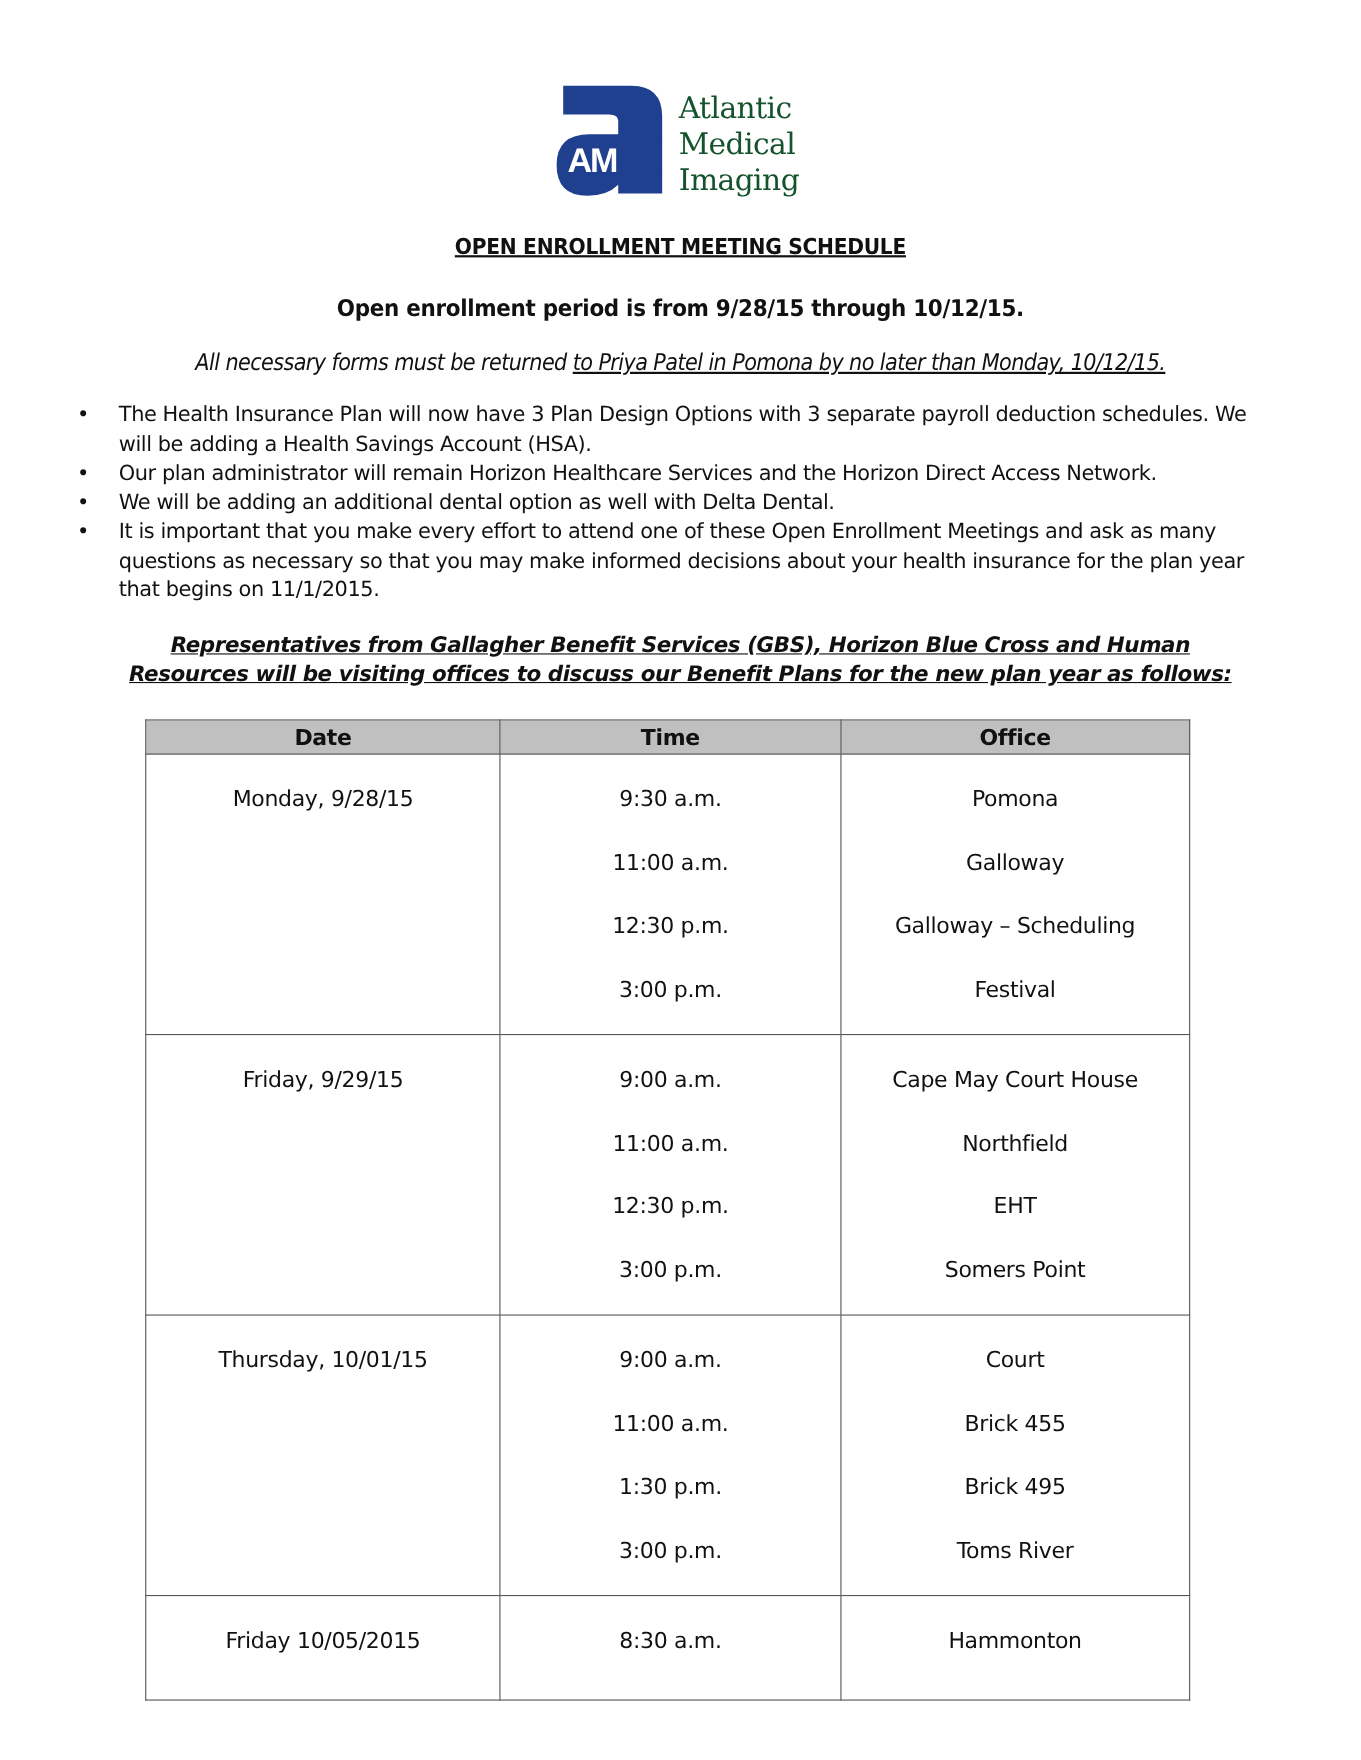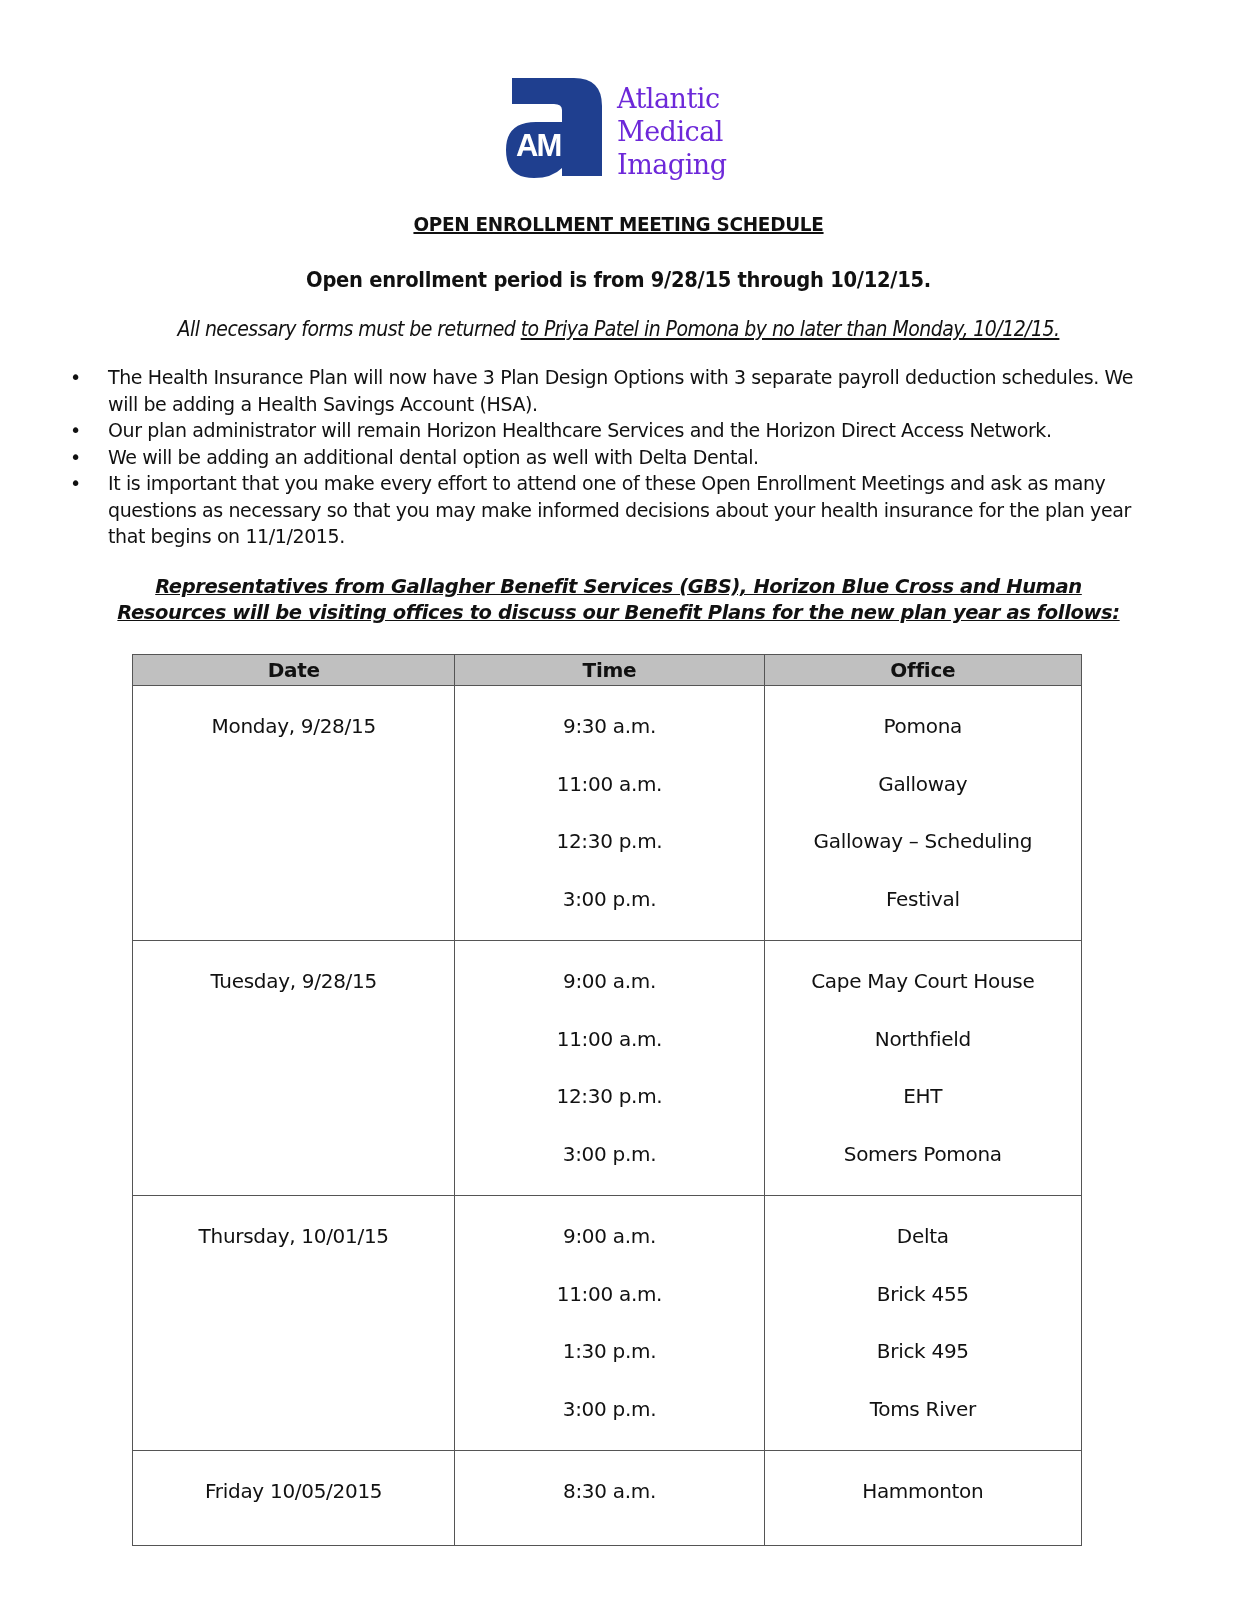--- a/index.html
+++ b/index.html
@@ -1,19 +1,19 @@
 <!DOCTYPE html>
 <html><head>
 <meta charset="utf-8">
 <style>
   html, body { margin:0; padding:0; background:#ffffff; }
   body { width:1237px; height:1600px; position:relative; font-family:"DejaVu Sans", sans-serif; color:#111; overflow:hidden; }
   .logo { position:absolute; left:504px; top:70px; width:240px; height:115px; }
   .logo-mark { position:absolute; left:0; top:0; width:104px; height:110px; }
-  .logo-text { position:absolute; left:113px; top:12px; font-family:"DejaVu Serif", serif; color:#6d28d9; font-size:27px; line-height:33px; letter-spacing:-0.5px; }
+  .logo-text { position:absolute; left:113px; top:12px; font-family:"DejaVu Serif", serif; color:#14532d; font-size:27px; line-height:33px; letter-spacing:-0.5px; }
   .title { position:absolute; top:212px; left:0; width:1237px; text-align:center; font-weight:bold; font-size:20px; text-decoration:underline; letter-spacing:-0.3px; transform:scaleX(0.92); }
   .period { position:absolute; top:268px; left:0; width:1237px; text-align:center; font-weight:bold; font-size:21px; letter-spacing:-0.3px; transform:scaleX(0.93); }
   .forms { position:absolute; top:317px; left:0; width:1237px; text-align:center; font-style:italic; font-size:21px; letter-spacing:-0.6px; transform:scaleX(0.9); }
   .forms u { text-decoration:underline; }
   .bullets { position:absolute; top:364px; left:70px; width:1090px; margin:0; padding:0; list-style:none; font-size:19px; line-height:26.5px; letter-spacing:-0.4px; }
   .bullets li { position:relative; padding-left:38px; }
   .bullets li .dot { position:absolute; left:0; top:0; }
   .bullets li span.txt { display:inline-block; transform-origin:left top; }
   .reps { position:absolute; top:574px; left:0; width:1237px; text-align:center; font-style:italic; font-weight:bold; font-size:19.5px; line-height:26px; letter-spacing:-0.4px;text-decoration:underline; }
   table.sched { position:absolute; left:132px; top:654px; width:950px; border-collapse:collapse; font-size:20px; letter-spacing:-0.3px; }
@@ -80,47 +80,47 @@
       </td>
       <td>
         <div class="cell-line">Pomona</div>
         <div class="cell-line">Galloway</div>
         <div class="cell-line">Galloway – Scheduling</div>
         <div class="cell-line">Festival</div>
       </td>
     </tr>
     <tr class="grp">
       <td>
-          <div class="date-text">Tuesday, 9/28/15</div>
+          <div class="date-text">Friday, 9/29/15</div>
         </td>
       <td>
         <div class="cell-line">9:00 a.m.</div>
         <div class="cell-line">11:00 a.m.</div>
         <div class="cell-line">12:30 p.m.</div>
         <div class="cell-line">3:00 p.m.</div>
       </td>
       <td>
         <div class="cell-line">Cape May Court House</div>
         <div class="cell-line">Northfield</div>
         <div class="cell-line">EHT</div>
-        <div class="cell-line">Somers Pomona</div>
+        <div class="cell-line">Somers Point</div>
       </td>
     </tr>
     <tr class="grp">
       <td>
           <div class="date-text">Thursday, 10/01/15</div>
         </td>
       <td>
         <div class="cell-line">9:00 a.m.</div>
         <div class="cell-line">11:00 a.m.</div>
         <div class="cell-line">1:30 p.m.</div>
         <div class="cell-line">3:00 p.m.</div>
       </td>
       <td>
-        <div class="cell-line">Delta</div>
+        <div class="cell-line">Court</div>
         <div class="cell-line">Brick 455</div>
         <div class="cell-line">Brick 495</div>
         <div class="cell-line">Toms River</div>
       </td>
     </tr>
     <tr class="grp grp-last">
       <td>
           <div class="date-text">Friday 10/05/2015</div>
         </td>
       <td>

